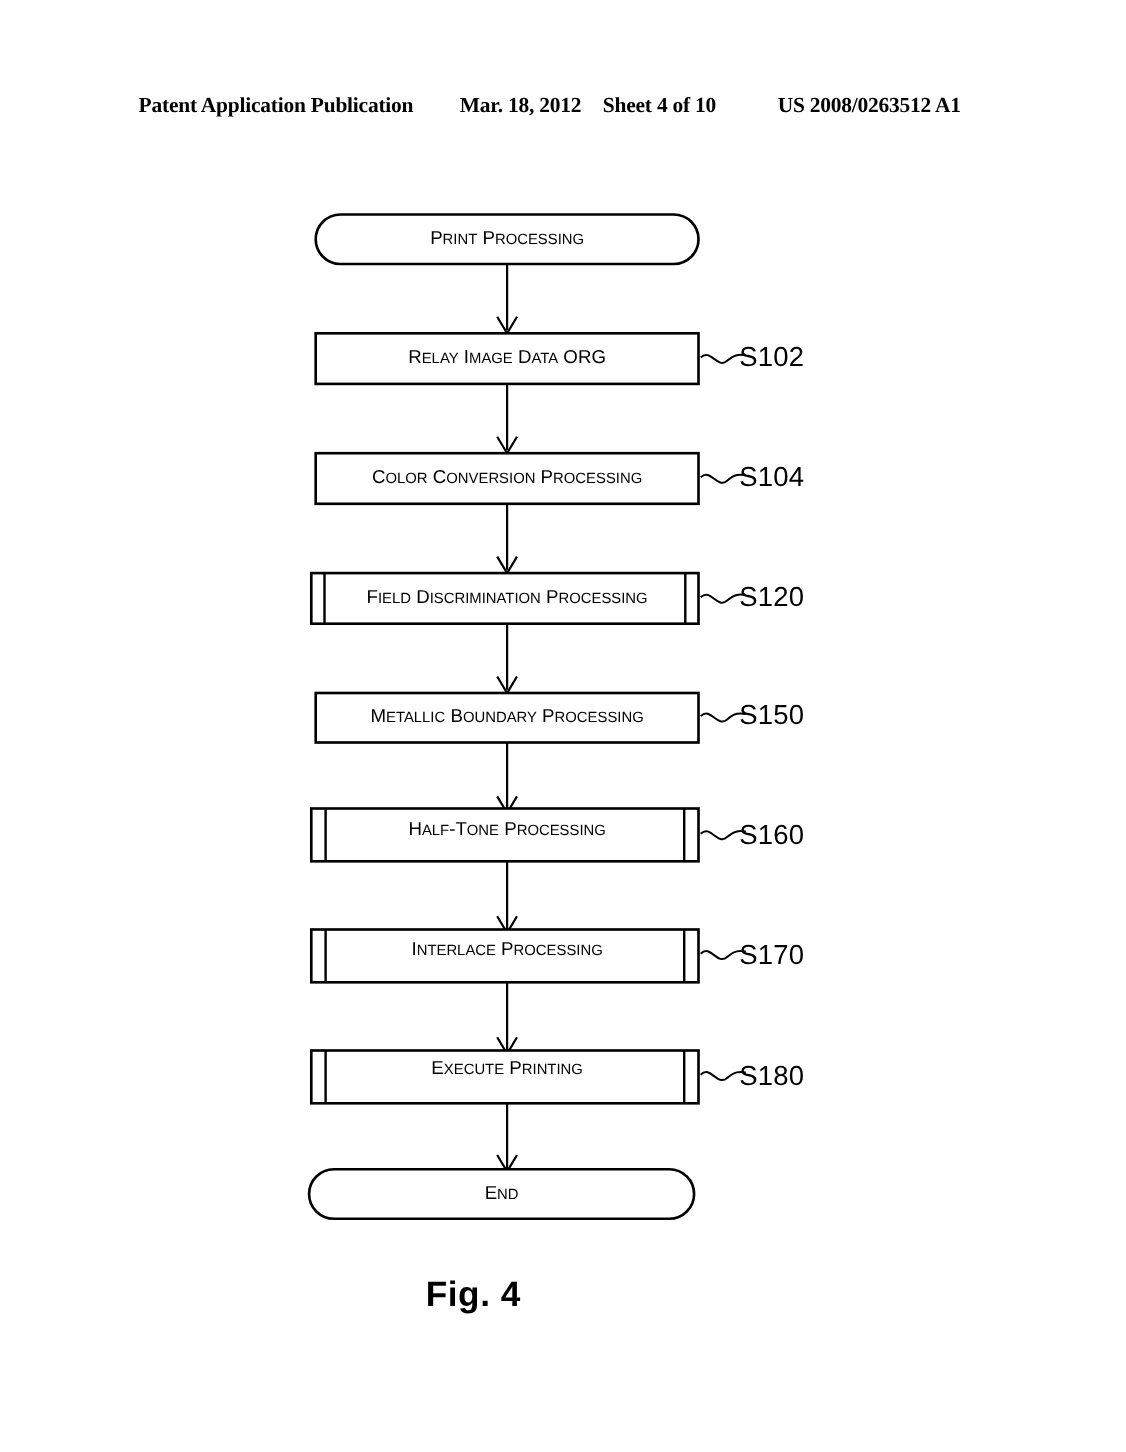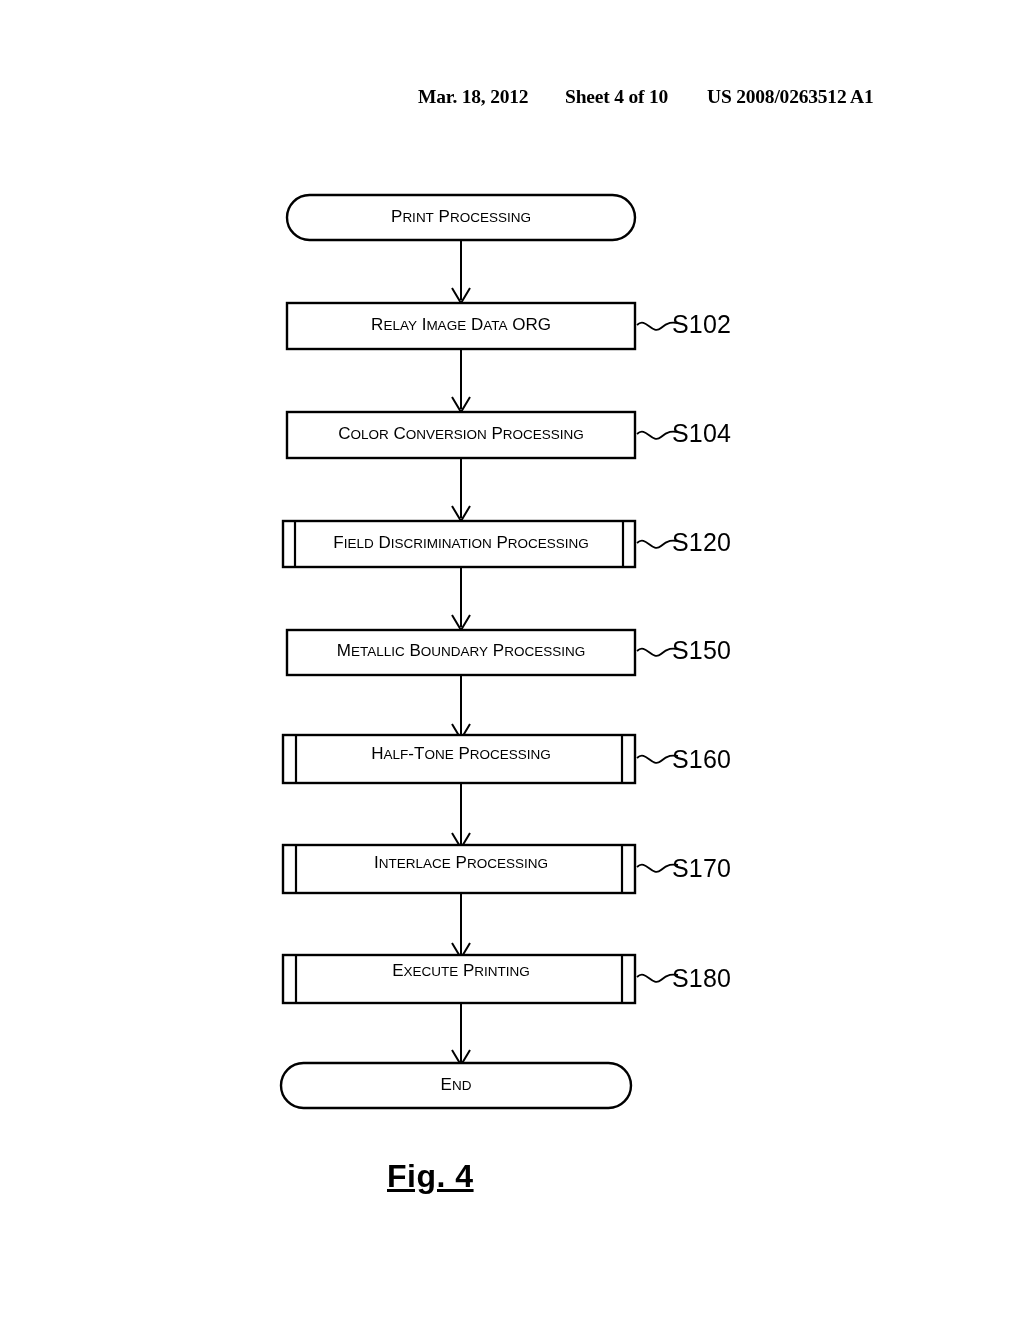--- a/index.html
+++ b/index.html
@@ -35,21 +35,20 @@
     position: absolute;
     left: 126px;
   }
   #page-header .hdr-date {
     position: absolute;
     left: 418px;
   }
   #page-header .hdr-sheet {
     position: absolute;
     left: 548px;
-    margin-left: 17px;
   }
   #page-header .hdr-docnum {
     position: absolute;
     left: 707px;
   }
 
   
   #flowchart {
     position: absolute;
     top: 0;
@@ -114,27 +113,27 @@
     text-align: center;
     font-family: "Liberation Sans", sans-serif;
     font-weight: bold;
     font-size: 32px;
     letter-spacing: 0.5px;
   }
   #figure-caption .cap-inner {
     position: absolute;
     left: 387px;
     top: 0;
-    text-decoration: underline;
   }
 </style>
 </head>
 <body>
 
 <div id="page-header">
+  <span class="hdr-pub">Patent Application Publication</span>
   <span class="hdr-date">Mar. 18, 2012</span>
   <span class="hdr-sheet">Sheet 4 of 10</span>
   <span class="hdr-docnum">US 2008/0263512 A1</span>
 </div>
 
 <div id="flowchart">
   <svg width="1024" height="1320" viewBox="0 0 1024 1320" xmlns="http://www.w3.org/2000/svg">
 
     <g>
       <rect class="shape-outline" x="287" y="195" width="348" height="45" rx="22.5" ry="22.5"></rect>

